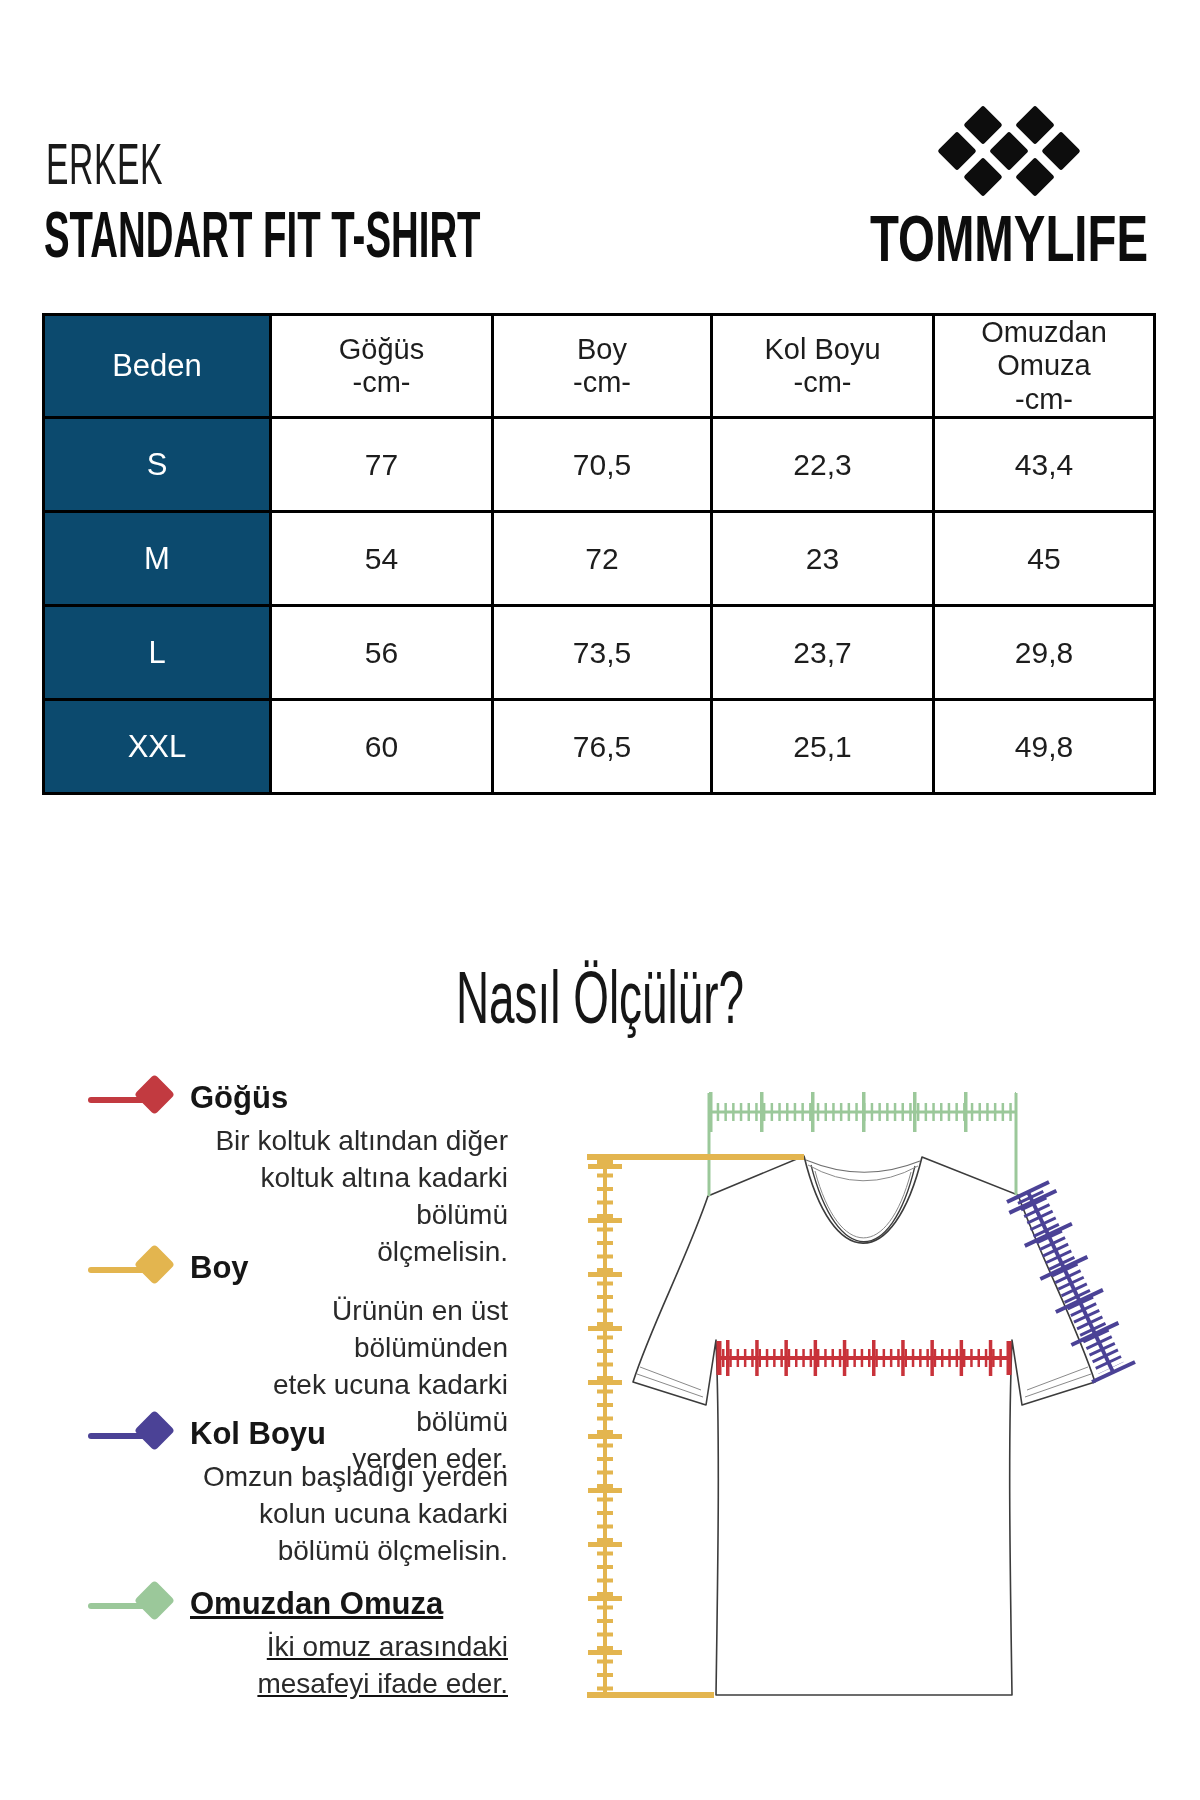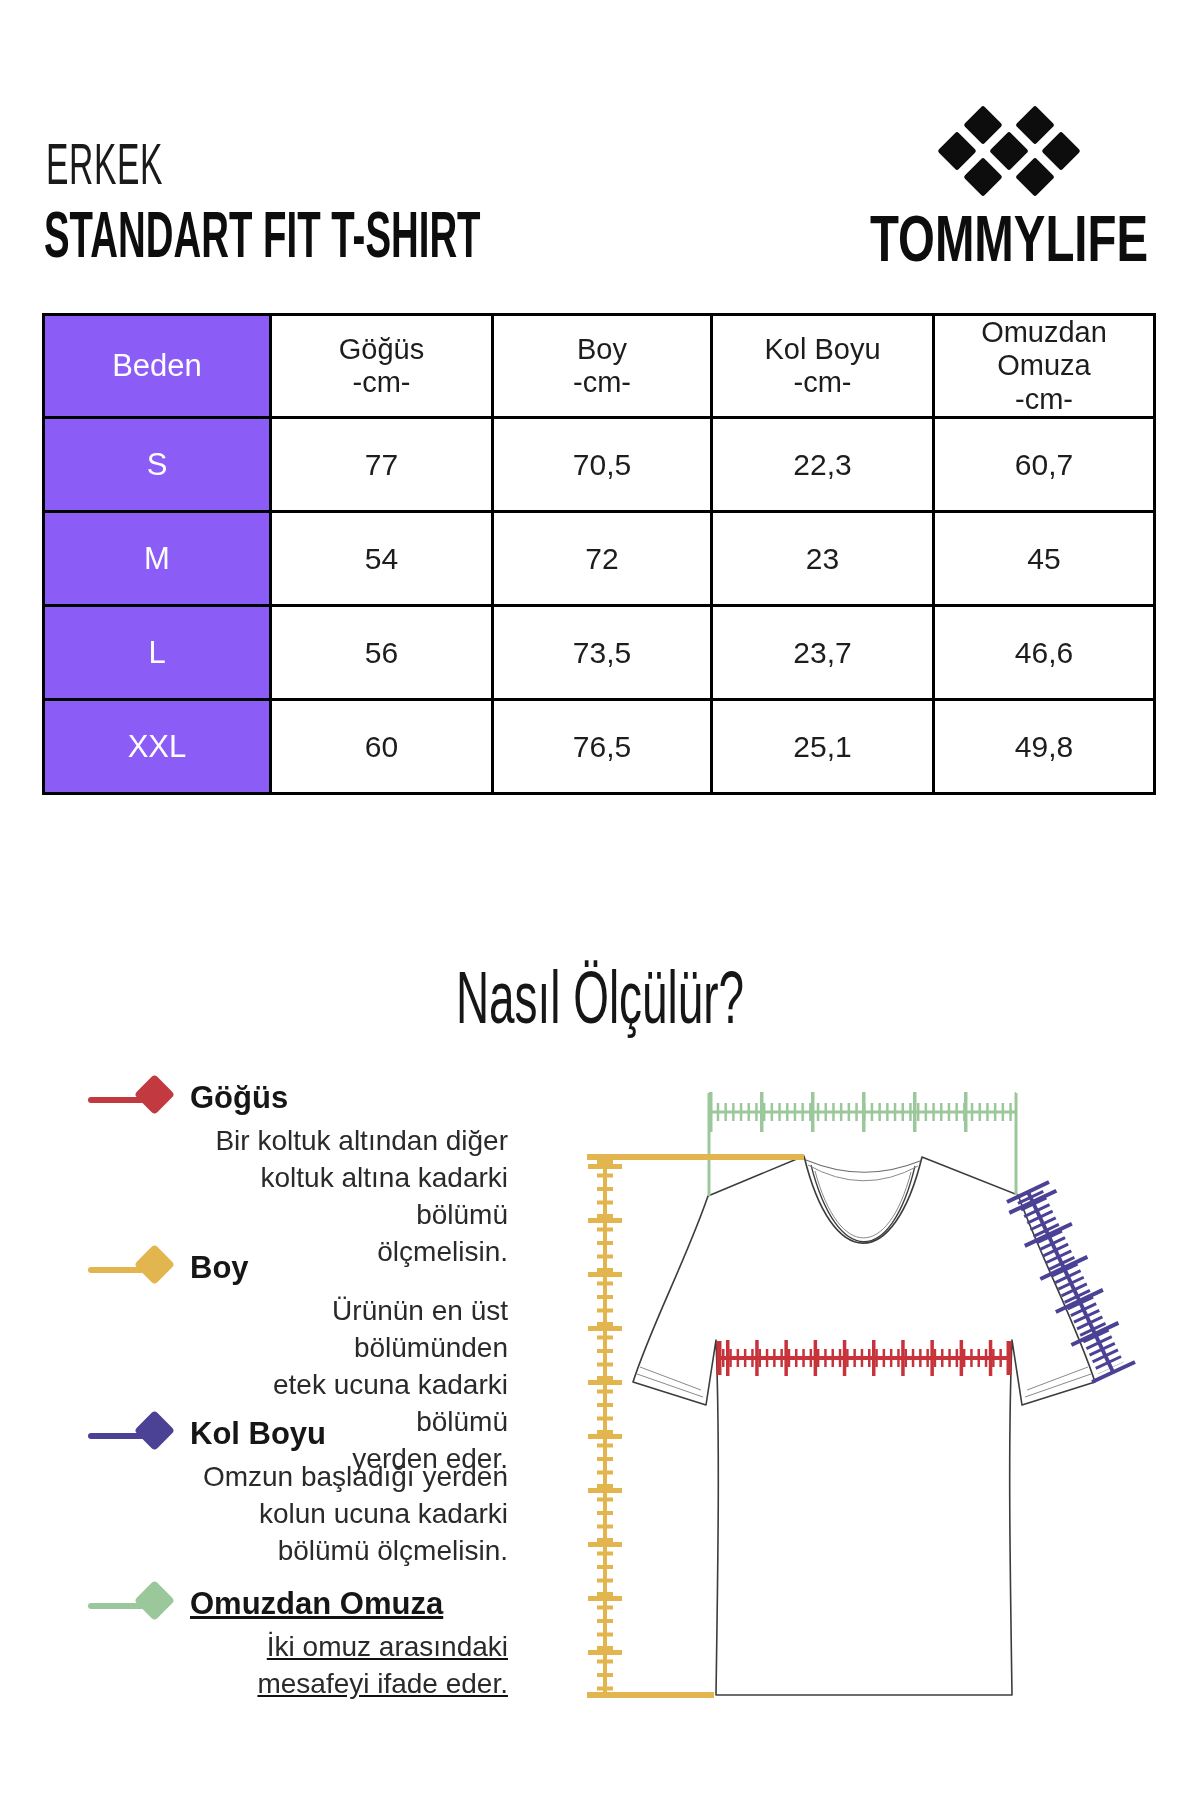--- a/index.html
+++ b/index.html
@@ -14,21 +14,21 @@
   .brand-name{position:absolute;left:1009px;top:202px;font-size:64px;font-weight:700;
             transform:translateX(-50%) scaleX(0.74);letter-spacing:0px;color:#0d0d0d;white-space:nowrap;}
   .logo{position:absolute;left:930px;top:98px;}
 
   
   table.size-table{position:absolute;left:42px;top:313px;border-collapse:collapse;table-layout:fixed;}
   .size-table th,.size-table td{border:3px solid #000;text-align:center;vertical-align:middle;
             font-size:30px;color:#1d1d1d;font-weight:400;padding:0;}
   .size-table thead th{height:89px;font-size:29px;white-space:pre-line;line-height:1.15;}
   .size-table tbody tr{height:94px;}
-  .size-table .dark{background:#8b5cf6;color:#fff;font-size:31px;}
+  .size-table .dark{background:#0c4a6e;color:#fff;font-size:31px;}
   .c0{width:227px;} .c1{width:222px;} .c2{width:219px;} .c3{width:222px;} .c4{width:221px;}
 
   
   .howto-title{position:absolute;left:600px;top:955px;font-size:74px;font-weight:400;color:#161616;
             transform:translateX(-50%) scaleX(0.62);white-space:nowrap;}
 
   .legend-item{position:absolute;left:88px;width:420px;}
   .l1{top:1080px;} .l2{top:1250px;} .l3{top:1416px;} .l4{top:1586px;text-decoration:underline;}
   .marker{position:absolute;left:0;top:4px;width:92px;height:32px;}
   .marker .stick{position:absolute;left:0;top:13px;width:64px;height:6px;border-radius:3px;}
@@ -85,35 +85,35 @@
 Omuza
 -cm-</th>
       </tr>
     </thead>
     <tbody>
       <tr>
         <th class="dark">S</th>
         <td>77</td>
         <td>70,5</td>
         <td>22,3</td>
-        <td>60,7</td>
+        <td>43,4</td>
       </tr>
       <tr>
         <th class="dark">M</th>
         <td>54</td>
         <td>72</td>
         <td>23</td>
         <td>45</td>
       </tr>
       <tr>
         <th class="dark">L</th>
         <td>56</td>
         <td>73,5</td>
         <td>23,7</td>
-        <td>46,6</td>
+        <td>29,8</td>
       </tr>
       <tr>
         <th class="dark">XXL</th>
         <td>60</td>
         <td>76,5</td>
         <td>25,1</td>
         <td>49,8</td>
       </tr>
     </tbody>
   </table>

